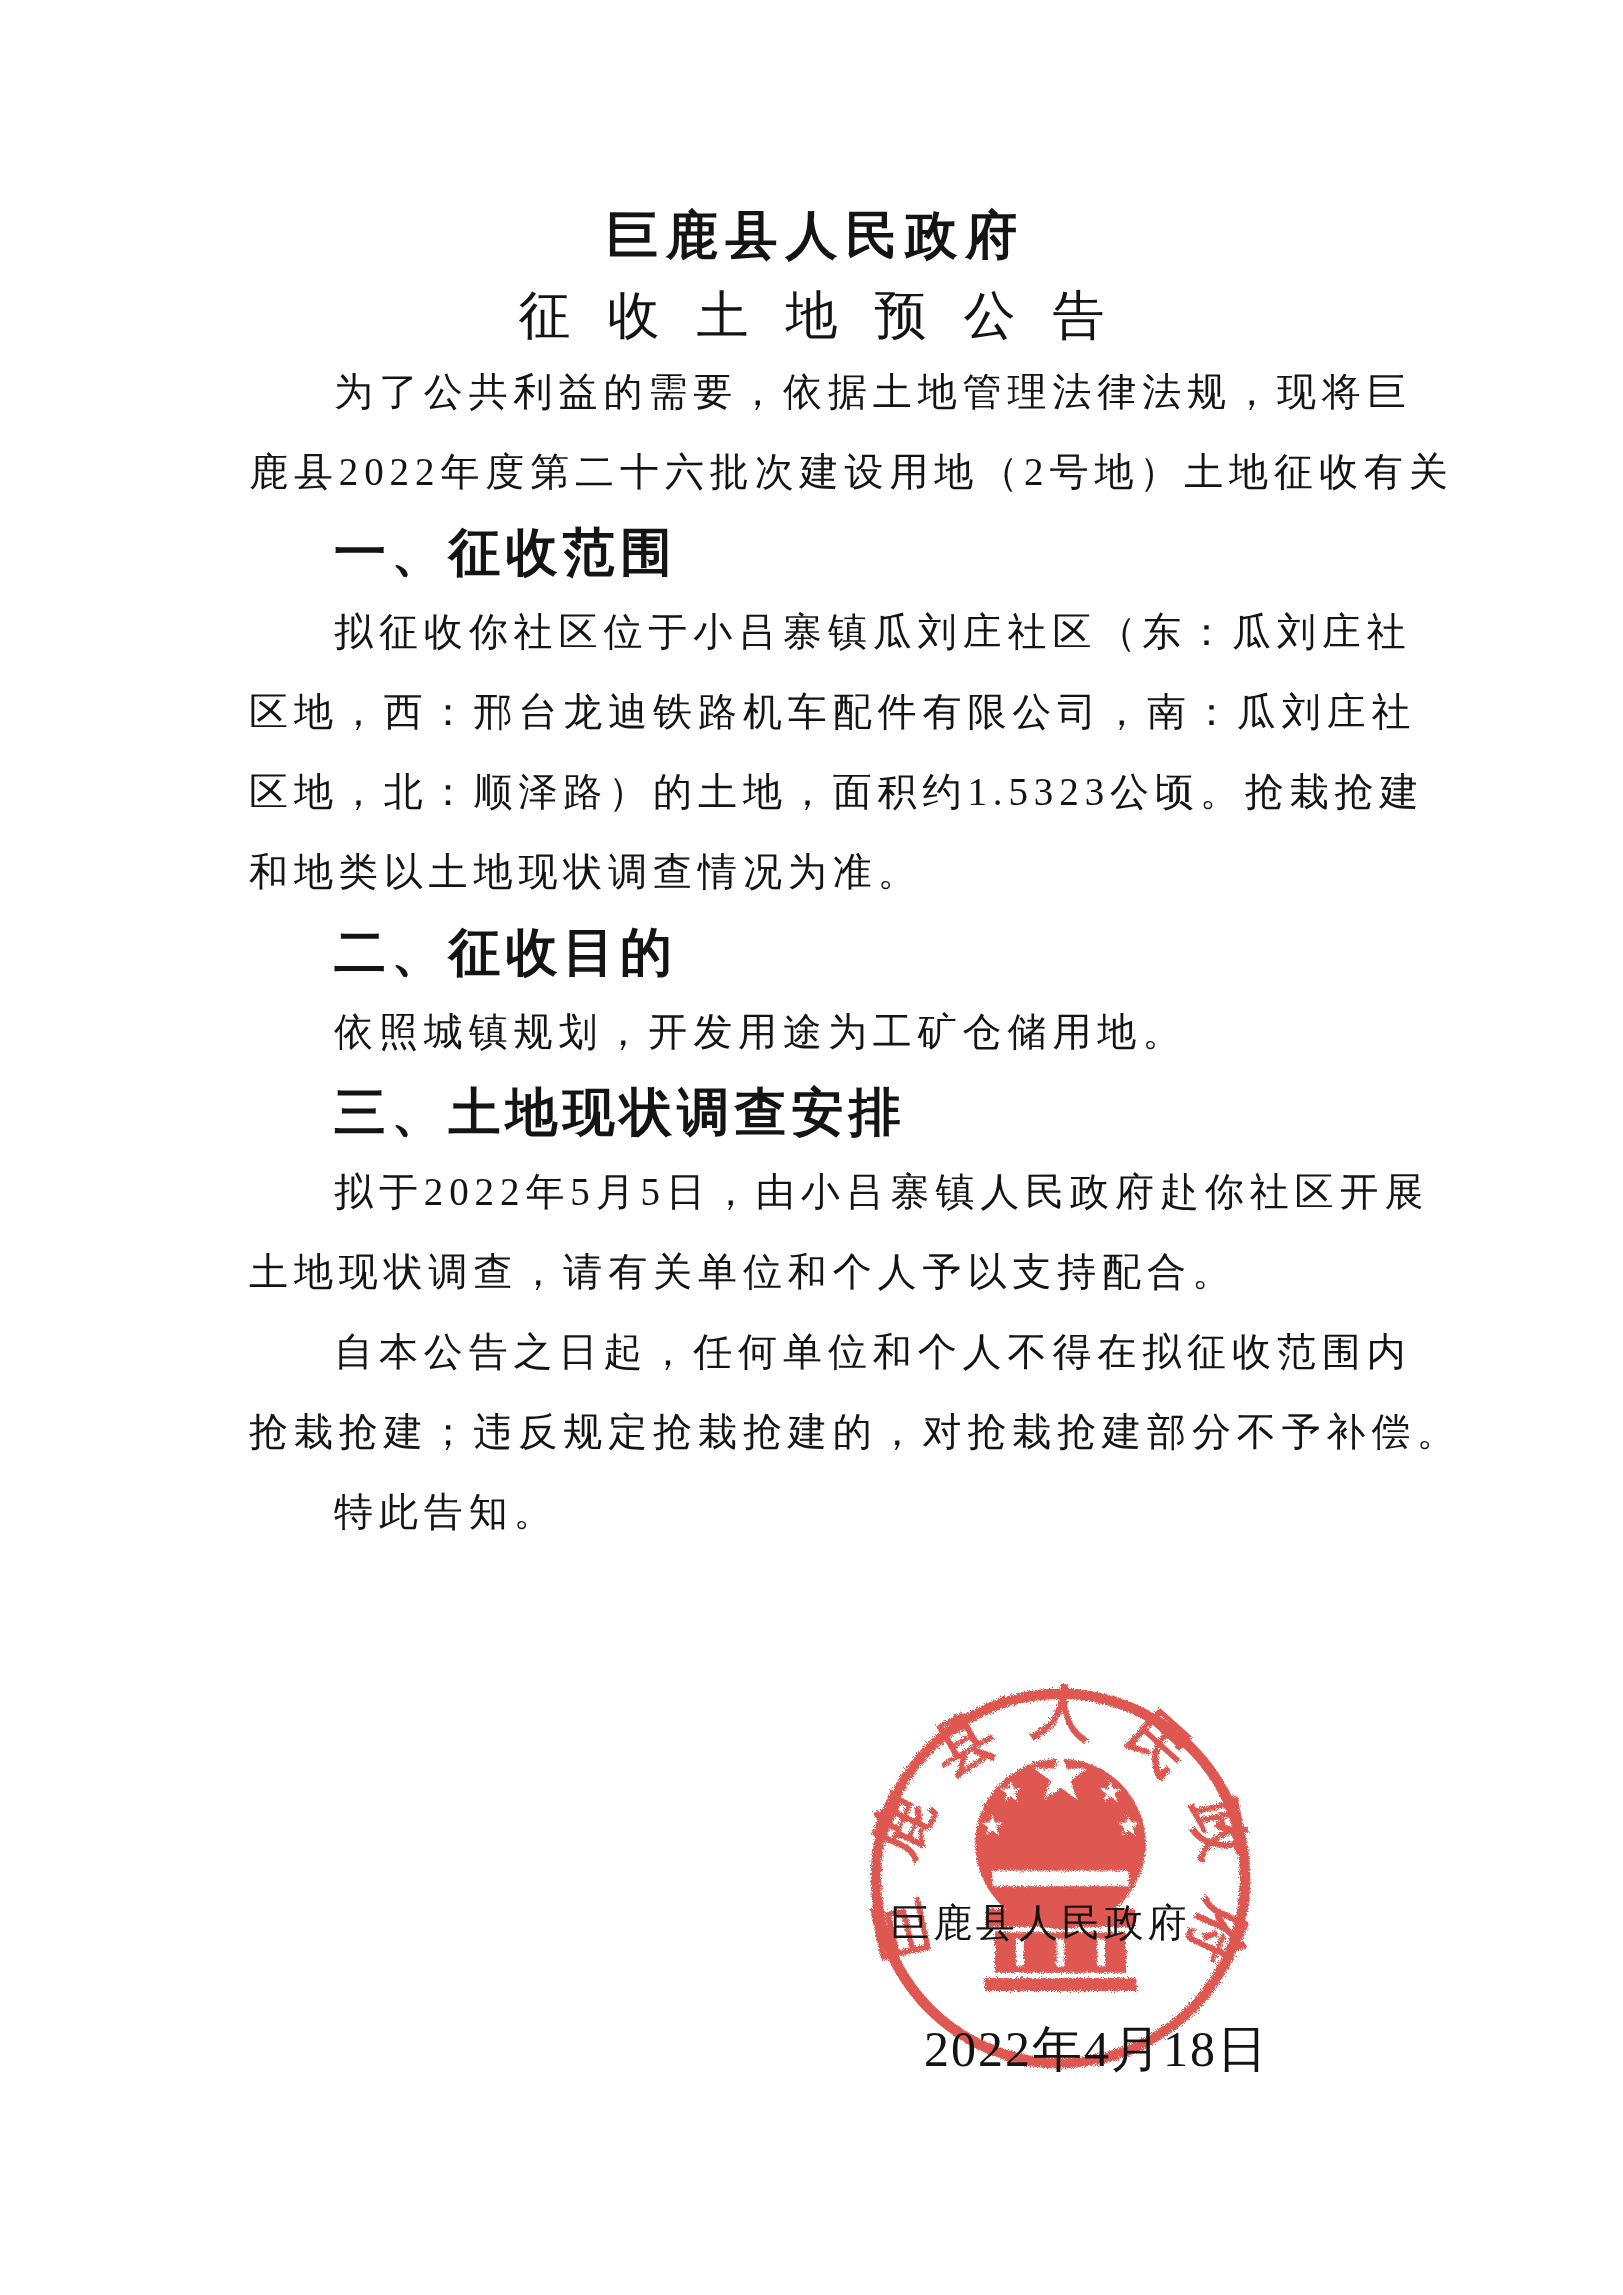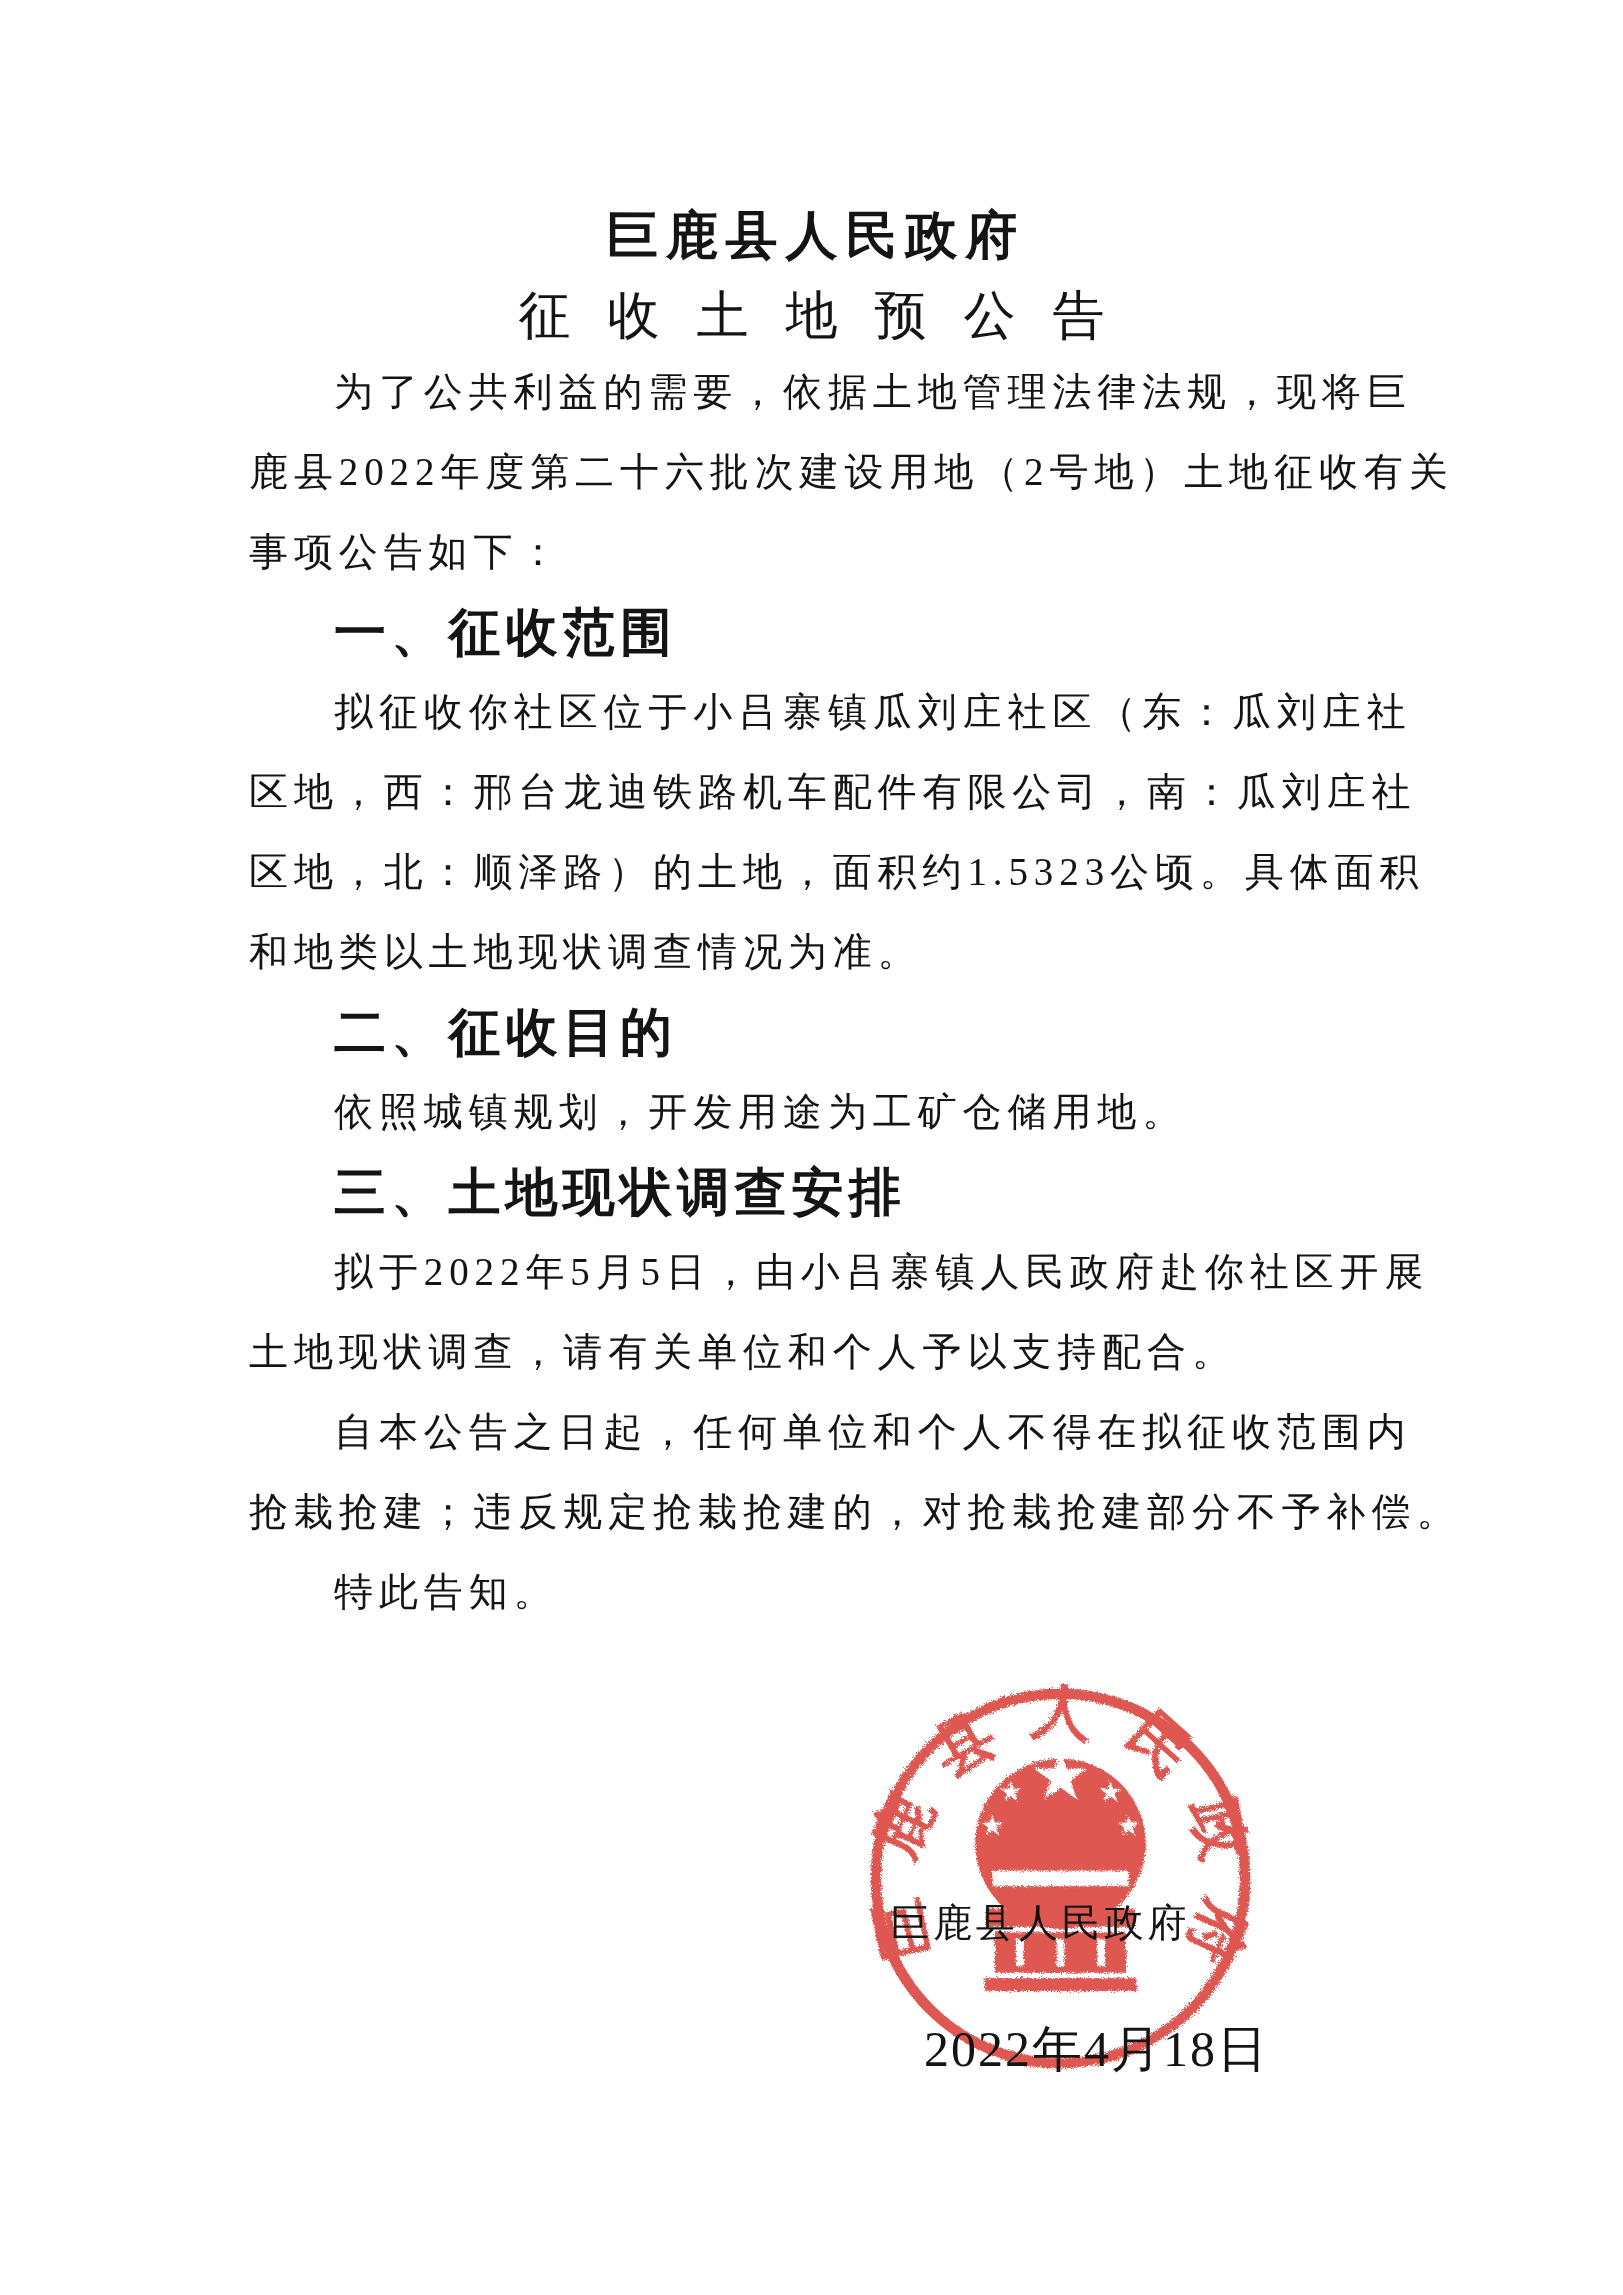--- a/index.html
+++ b/index.html
@@ -97,25 +97,24 @@
         <rect x="294" y="392" width="12" height="42" fill="#ffffff"></rect>
         <rect x="356" y="392" width="12" height="42" fill="#ffffff"></rect>
         <rect x="184" y="452" width="232" height="20" fill="#dc4a42"></rect>
       </g>
     </g>
   </svg>
 
   <div class="body-lines">
       <div class="line indent">为了公共利益的需要，依据土地管理法律法规，现将巨</div>
       <div class="line">鹿县2022年度第二十六批次建设用地（2号地）土地征收有关</div>
-      <div class="line">事项公告如下：</div>
       <div class="line indent heading">一、征收范围</div>
       <div class="line indent">拟征收你社区位于小吕寨镇瓜刘庄社区（东：瓜刘庄社</div>
       <div class="line">区地，西：邢台龙迪铁路机车配件有限公司，南：瓜刘庄社</div>
-      <div class="line">区地，北：顺泽路）的土地，面积约1.5323公顷。具体面积</div>
+      <div class="line">区地，北：顺泽路）的土地，面积约1.5323公顷。抢栽抢建</div>
       <div class="line">和地类以土地现状调查情况为准。</div>
       <div class="line indent heading">二、征收目的</div>
       <div class="line indent">依照城镇规划，开发用途为工矿仓储用地。</div>
       <div class="line indent heading">三、土地现状调查安排</div>
       <div class="line indent">拟于2022年5月5日，由小吕寨镇人民政府赴你社区开展</div>
       <div class="line">土地现状调查，请有关单位和个人予以支持配合。</div>
       <div class="line indent">自本公告之日起，任何单位和个人不得在拟征收范围内</div>
       <div class="line">抢栽抢建；违反规定抢栽抢建的，对抢栽抢建部分不予补偿。</div>
       <div class="line indent">特此告知。</div>
   </div>

